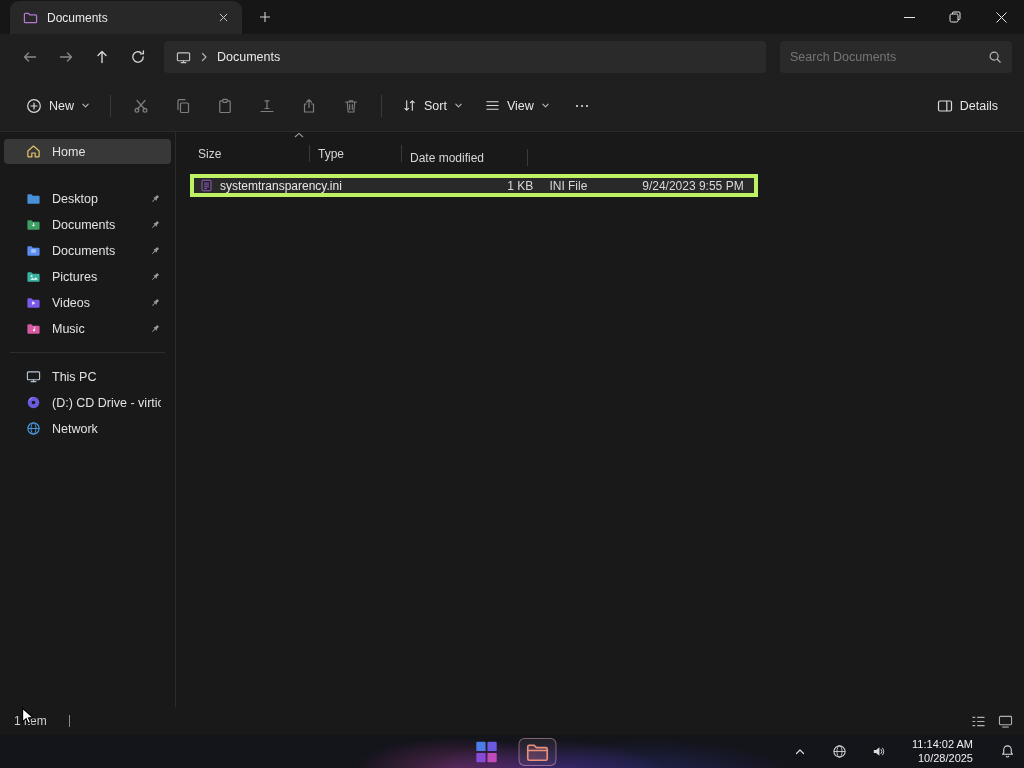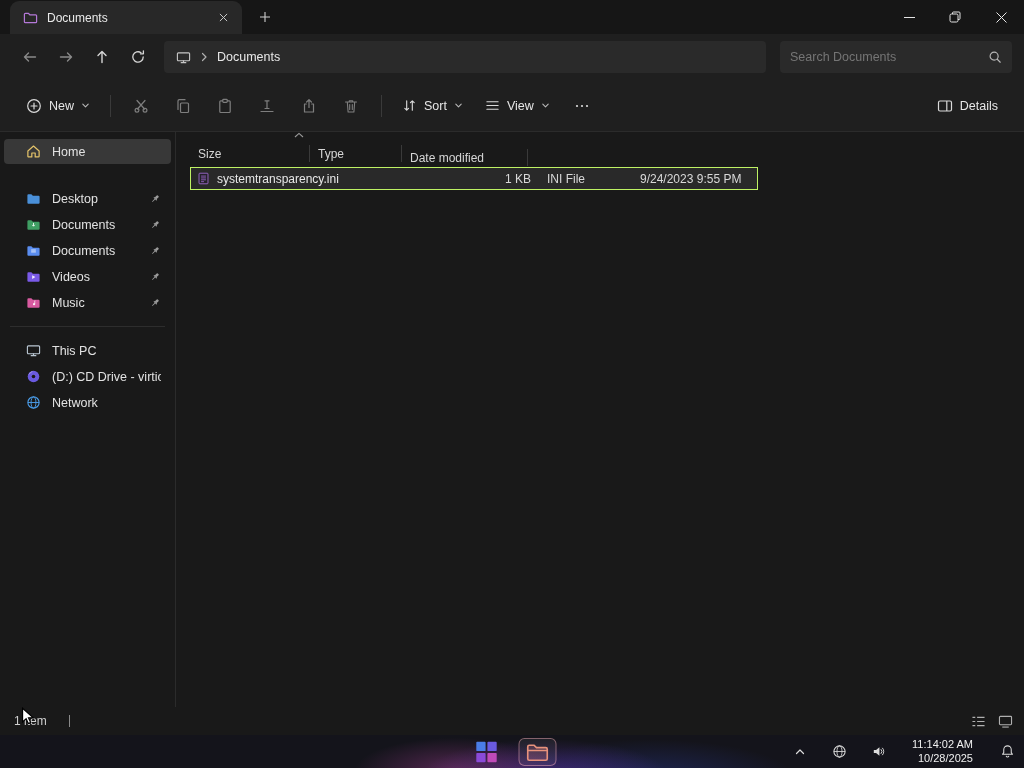--- a/index.html
+++ b/index.html
@@ -48,21 +48,21 @@
   .main { flex:1; padding:5px 0 0 14px; position:relative; }
   .cols { display:flex; height:27px; align-items:center; font-size:12px; color:#d6d6d6; position:relative; margin-top:3px; }
   .col { height:100%; display:flex; align-items:center; padding:0 8px; position:relative; }
   .col::after { content:''; position:absolute; right:0; top:5px; bottom:5px; width:1px; background:#3a3a3a; }
   .col-name { width:230px; padding-left:5px; }
   .col-size { width:120px; }
   .col-type { width:92px; }
   .col-date { width:126px;margin-top:8px; }
   .sort-caret { position:absolute; left:104px; top:-8px; }
 
-  .file-row { display:flex; align-items:center; height:23px; width:568px; margin-top:0; background:rgba(255,255,255,.07); border:1px solid #bef264; font-size:12px; color:#e8e8e8; }
+  .file-row { display:flex; align-items:center; height:23px; width:568px; margin-top:7px; background:rgba(255,255,255,.07); border:4px solid #bef264; font-size:12px; color:#e8e8e8; }
   .cell { overflow:hidden; white-space:nowrap; }
   .cell-name { width:229px; display:flex; align-items:center; gap:7px; padding-left:6px; }
   .cell-size { width:120px; text-align:right; padding-right:9px; color:#d9d9d9; }
   .cell-type { width:92px; padding-left:7px; color:#d9d9d9; }
   .cell-date { width:120px; padding-left:8px; color:#d9d9d9; }
 
   
   .statusbar { height:28px; display:flex; align-items:center; padding:0 14px; font-size:12px; color:#cfcfcf; position:relative; flex:0 0 auto; }
   .status-sep { width:1px; height:12px; background:#8a8a8a; margin-left:22px; }
   .mouse-cursor { position:absolute; left:21px; top:0; }
@@ -332,20 +332,39 @@
                 <rect x="6.3" y="2" width="3.4" height="5" rx="1"></rect>
                 <rect x="5.2" y="6.6" width="5.6" height="1.6" rx=".8"></rect>
                 <rect x="7.5" y="8.2" width="1" height="5" rx=".5"></rect>
               </g>
             </svg>
         </span>
       </div>
       <div class="side-item">
         <span>
           <svg width="15" height="15" viewBox="0 0 16 16">
+              <path d="M1.5 4.5c0-.6.4-1 1-1h3.2l1.6 1.6h6.2c.6 0 1 .4 1 1v6.4c0 .6-.4 1-1 1h-11c-.6 0-1-.4-1-1z" fill="#39b2a0"></path>
+              <circle cx="6" cy="7.6" r="1" fill="#eafaf7"></circle>
+              <path d="M4.5 11.5l2.4-2.2 1.6 1.4 2-2 2 2.8z" fill="#eafaf7"></path>
+            </svg>
+        </span>
+        <span class="side-label">Pictures</span>
+        <span class="pin">
+          <svg width="12" height="12" viewBox="0 0 16 16">
+              <g transform="rotate(45 8 8)" fill="#9a9a9a">
+                <rect x="6.3" y="2" width="3.4" height="5" rx="1"></rect>
+                <rect x="5.2" y="6.6" width="5.6" height="1.6" rx=".8"></rect>
+                <rect x="7.5" y="8.2" width="1" height="5" rx=".5"></rect>
+              </g>
+            </svg>
+        </span>
+      </div>
+      <div class="side-item">
+        <span>
+          <svg width="15" height="15" viewBox="0 0 16 16">
               <path d="M1.5 4.5c0-.6.4-1 1-1h3.2l1.6 1.6h6.2c.6 0 1 .4 1 1v6.4c0 .6-.4 1-1 1h-11c-.6 0-1-.4-1-1z" fill="#7a5ae8"></path>
               <path d="M6.6 6.6l3.4 2-3.4 2z" fill="#efeafc"></path>
             </svg>
         </span>
         <span class="side-label">Videos</span>
         <span class="pin">
           <svg width="12" height="12" viewBox="0 0 16 16">
               <g transform="rotate(45 8 8)" fill="#9a9a9a">
                 <rect x="6.3" y="2" width="3.4" height="5" rx="1"></rect>
                 <rect x="5.2" y="6.6" width="5.6" height="1.6" rx=".8"></rect>

